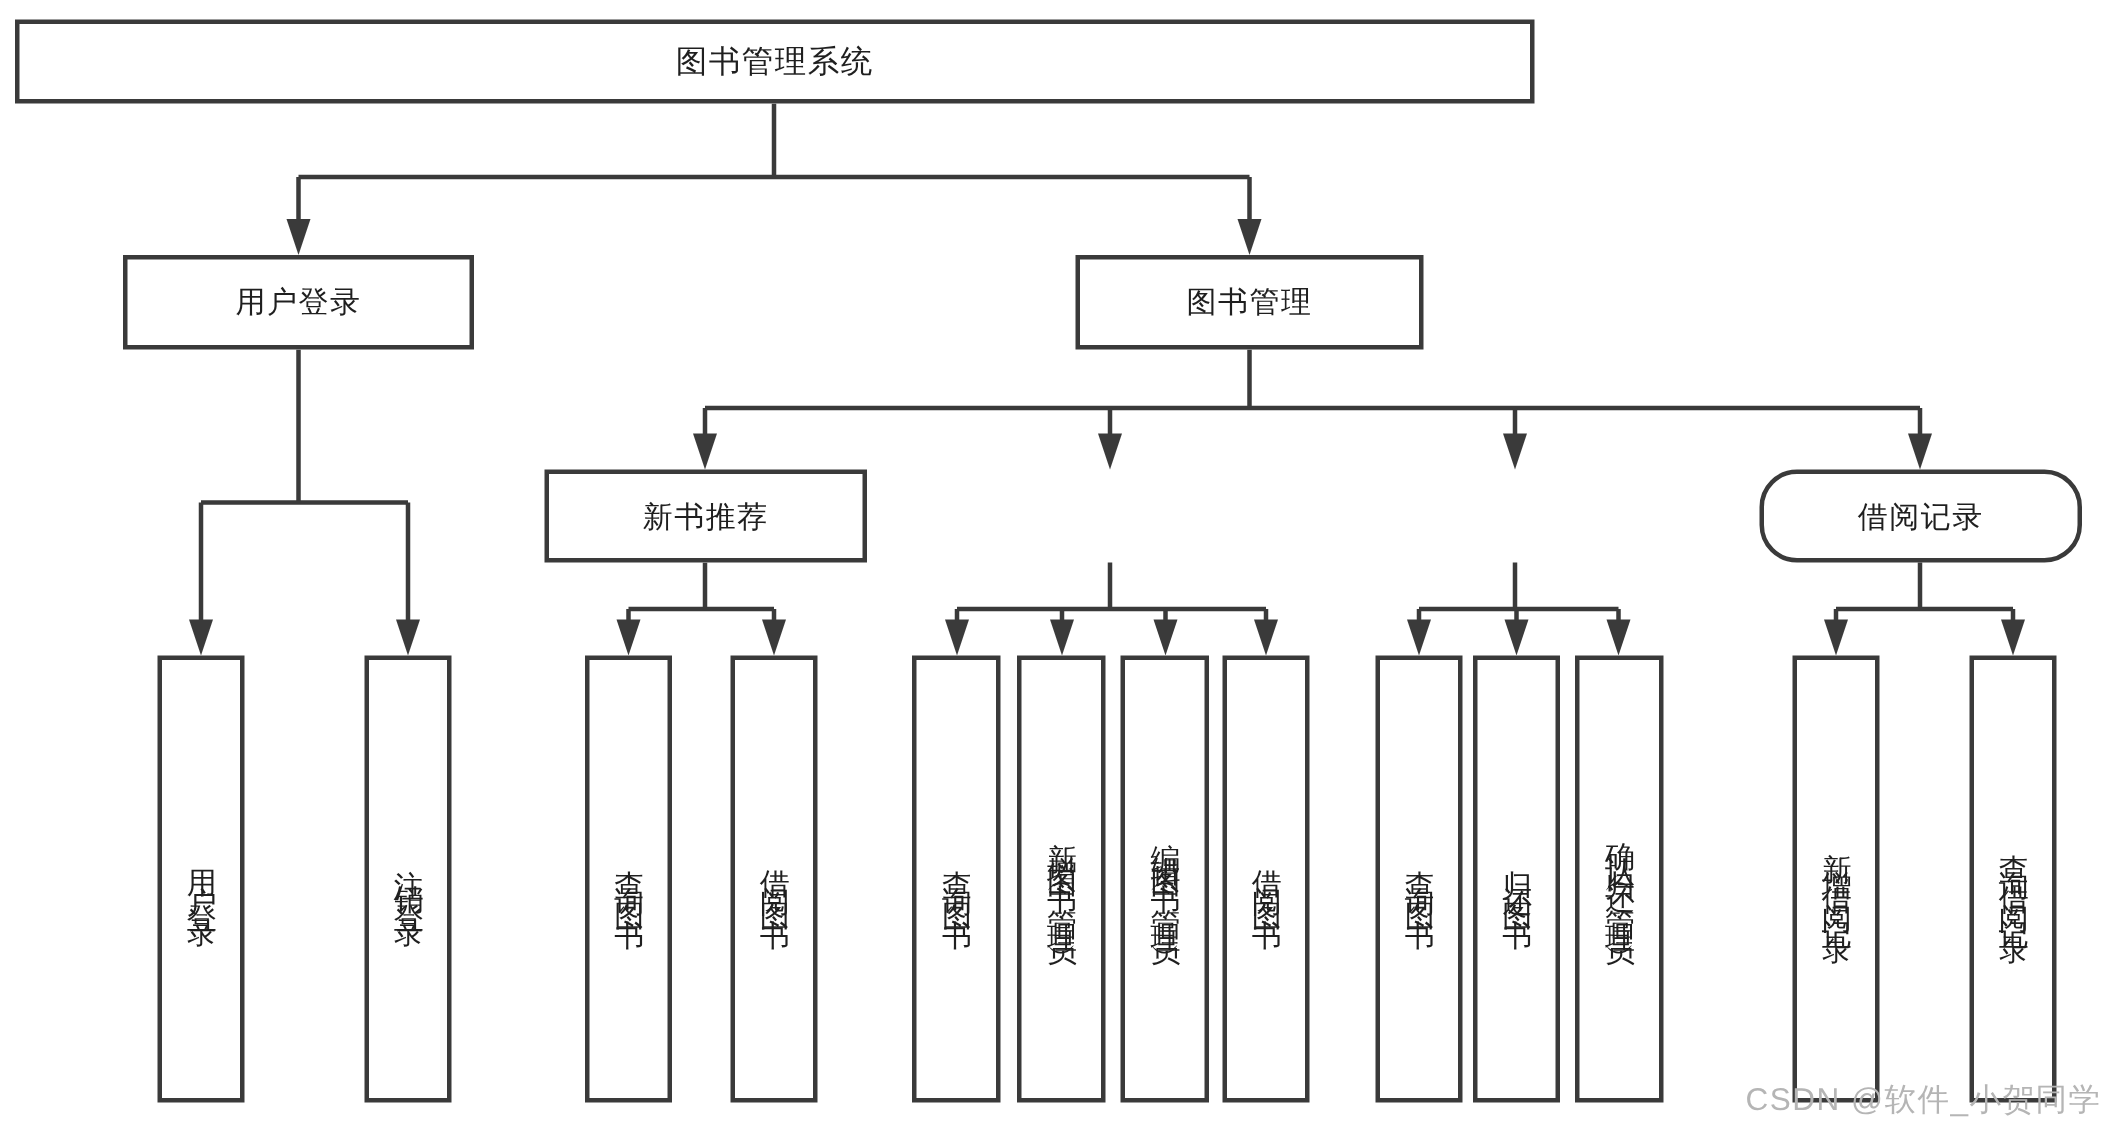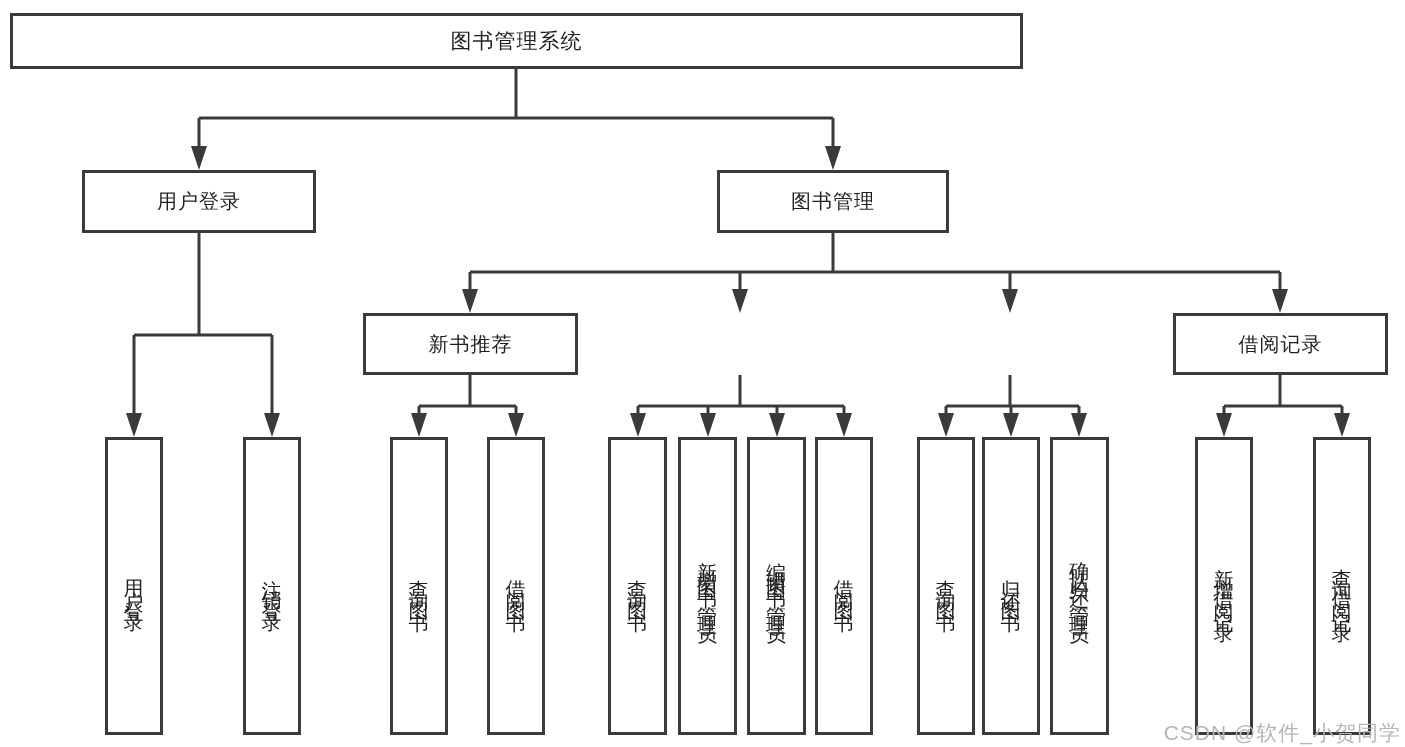--- a/index.html
+++ b/index.html
@@ -95,21 +95,21 @@
       <polygon points="1334,413 1350,413 1342,437"></polygon>
     </g>
   </svg>
 
   <div class="hbox" style="left:10px;top:13px;width:1013px;height:56px;font-size:21px;">图书管理系统</div>
 
   <div class="hbox" style="left:82px;top:170px;width:234px;height:63px;">用户登录</div>
   <div class="hbox" style="left:363px;top:313px;width:215px;height:62px;">新书推荐</div>
 
   <div class="hbox" style="left:717px;top:170px;width:232px;height:63px;">图书管理</div>
-  <div class="hbox" style="left:1173px;top:313px;width:215px;height:62px;">借阅记录</div>
+  <div class="hbox" style="left:1173px;top:313px;width:215px;height:62px;border-radius:25px;">借阅记录</div>
 
   <div class="vbox" style="left:105px;top:437px;width:58px;height:298px;">用户登录</div>
   <div class="vbox" style="left:243px;top:437px;width:58px;height:298px;">注销登录</div>
 
   <div class="vbox" style="left:390px;top:437px;width:58px;height:298px;">查询图书</div>
   <div class="vbox" style="left:487px;top:437px;width:58px;height:298px;">借阅图书</div>
 
   <div class="vbox" style="left:608px;top:437px;width:59px;height:298px;">查询图书</div>
   <div class="vbox" style="left:678px;top:437px;width:59px;height:298px;letter-spacing:9px;">新增图书（管理员）</div>
   <div class="vbox" style="left:747px;top:437px;width:59px;height:298px;letter-spacing:9px;">编辑图书（管理员）</div>

